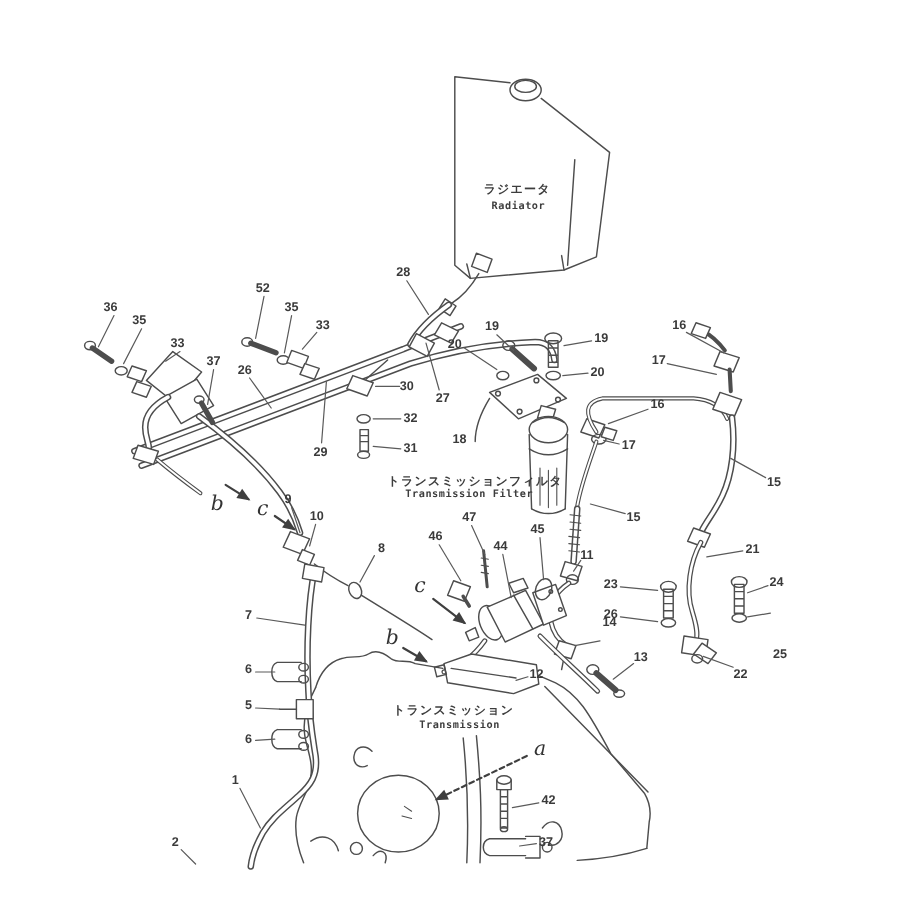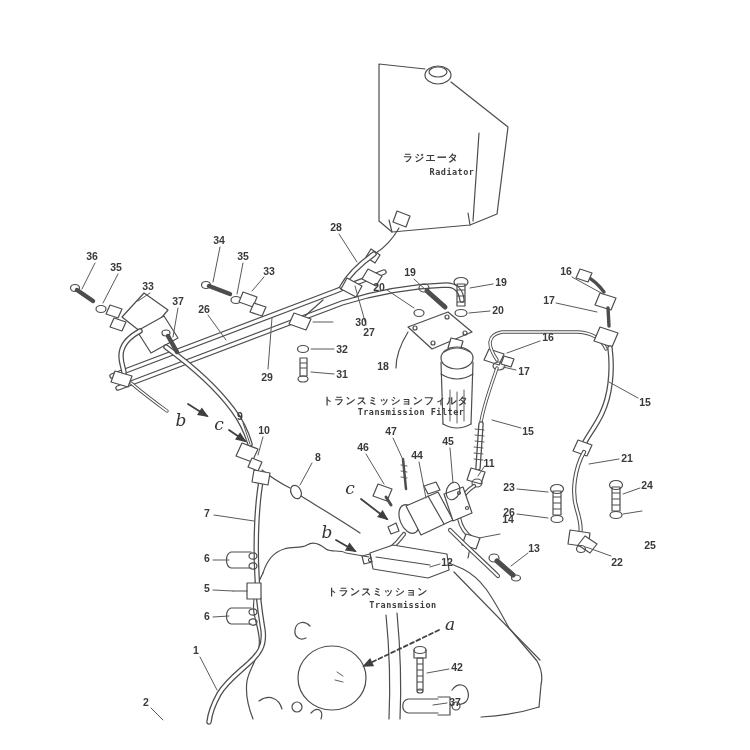--- a/index.html
+++ b/index.html
@@ -20,21 +20,21 @@
   .thin{stroke-width:.9;}
   .leader{stroke:#5a5a5a;stroke-width:1;fill:none;}
   .leader.thick{stroke-width:1.8;stroke:#3f3f3f;}
   .leader.dashed{stroke-dasharray:4 3;}
   .arrowhead{fill:#3f3f3f;stroke:none;}
   .callout{position:absolute;transform:translate(-50%,-50%);
            font:bold 10.5px "Liberation Sans",sans-serif;color:#3a3a3a;white-space:nowrap;}
   .callout.letter{font:italic 17px "DejaVu Serif",serif;color:#333;}
   .mlabel{position:absolute;transform:translate(-50%,-50%);white-space:nowrap;
           font:bold 10px "DejaVu Sans",sans-serif;color:#3d3d3d;letter-spacing:1px;}
-  .mlabel.en{font:bold 8.5px "DejaVu Sans Mono",monospace;letter-spacing:.5px;color:#3d3d3d;margin-left:20px;}
+  .mlabel.en{font:bold 8.5px "DejaVu Sans Mono",monospace;letter-spacing:.5px;color:#3d3d3d;}
 </style>
 </head>
 <body>
 
 <div class="stage">
 
 
   <svg id="drawing" width="750" height="750" viewBox="0 0 750 750">
     <g class="ink">
 
@@ -340,31 +340,31 @@
   <div class="mlabel en" style="left:391px;top:412px;">Transmission Filter</div>
   <div class="mlabel" style="left:378px;top:592px;">トランスミッション</div>
   <div class="mlabel en" style="left:383px;top:605px;">Transmission</div>
 
   <div id="callout-layer">
       <span class="callout" style="left: 92px; top: 256px;">36</span>
       <span class="callout" style="left: 116px; top: 267px;">35</span>
       <span class="callout" style="left: 148px; top: 286px;">33</span>
       <span class="callout" style="left: 178px; top: 301px;">37</span>
       <span class="callout" style="left: 204px; top: 309px;">26</span>
-      <span class="callout" style="left: 219px; top: 240px;">34</span>
+      <span class="callout" style="left: 219px; top: 240px;">52</span>
       <span class="callout" style="left: 243px; top: 256px;">35</span>
       <span class="callout" style="left: 269px; top: 271px;">33</span>
       <span class="callout" style="left: 336px; top: 227px;">28</span>
       <span class="callout" style="left: 379px; top: 287px;">20</span>
       <span class="callout" style="left: 410px; top: 272px;">19</span>
       <span class="callout" style="left: 501px; top: 282px;">19</span>
       <span class="callout" style="left: 498px; top: 310px;">20</span>
       <span class="callout" style="left: 566px; top: 271px;">16</span>
       <span class="callout" style="left: 549px; top: 300px;">17</span>
-      <span class="callout" style="left: 361px; top: 322px;">30</span>
+      <span class="callout" style="left: 339px; top: 322px;">30</span>
       <span class="callout" style="left: 369px; top: 332px;">27</span>
       <span class="callout" style="left: 342px; top: 349px;">32</span>
       <span class="callout" style="left: 342px; top: 374px;">31</span>
       <span class="callout" style="left: 267px; top: 377px;">29</span>
       <span class="callout" style="left: 383px; top: 366px;">18</span>
       <span class="callout" style="left: 548px; top: 337px;">16</span>
       <span class="callout" style="left: 524px; top: 371px;">17</span>
       <span class="callout" style="left: 645px; top: 402px;">15</span>
       <span class="callout" style="left: 240px; top: 416px;">9</span>
       <span class="callout" style="left: 264px; top: 430px;">10</span>

